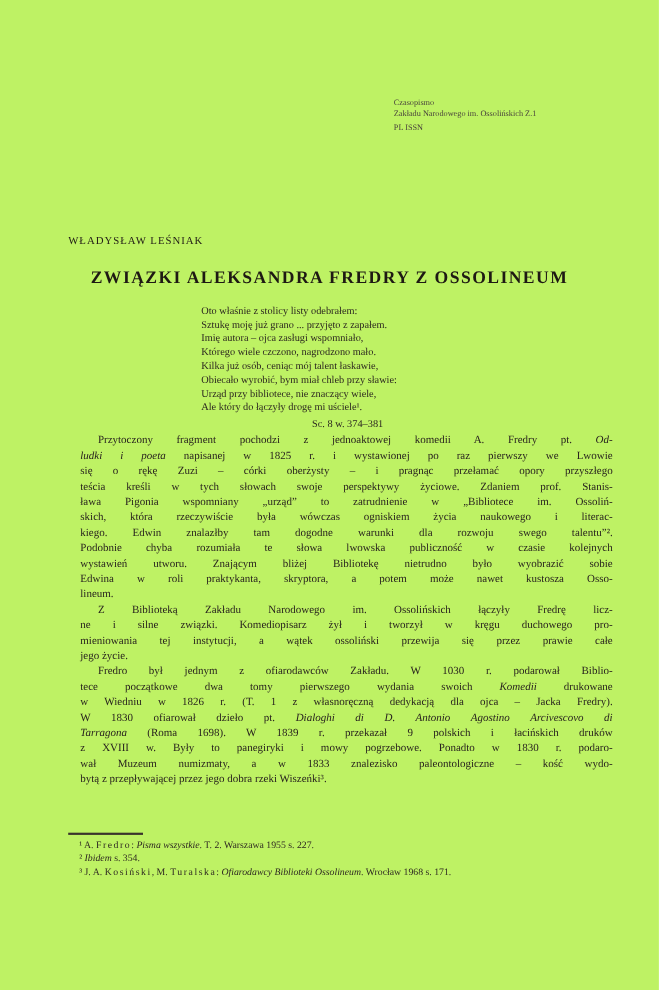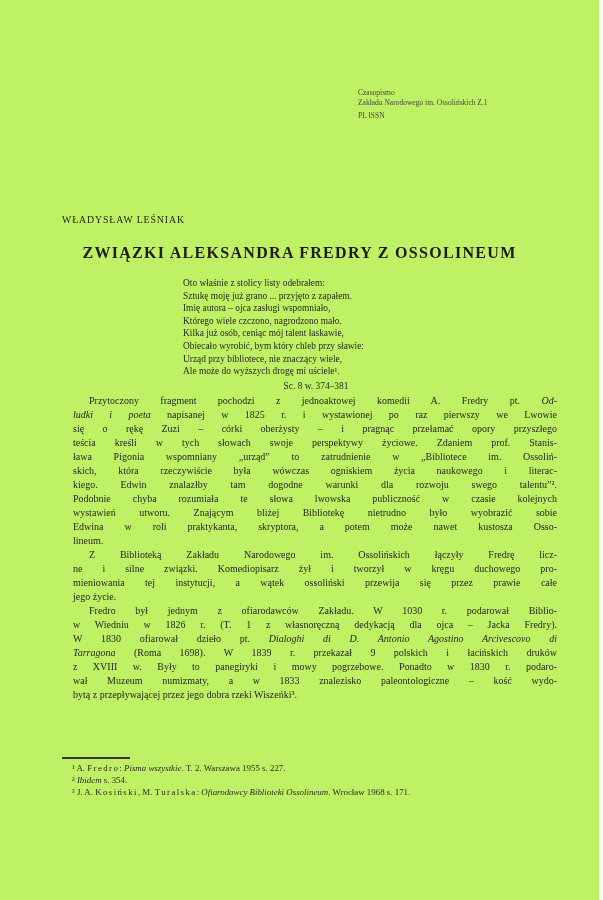--- a/index.html
+++ b/index.html
@@ -109,23 +109,23 @@
 
   <h1 class="article-title">ZWIĄZKI ALEKSANDRA FREDRY Z OSSOLINEUM</h1>
 
   <div class="epigraph">
     <div>
         <div class="ep-line">Oto właśnie z stolicy listy odebrałem:</div>
         <div class="ep-line">Sztukę moję już grano ... przyjęto z zapałem.</div>
         <div class="ep-line">Imię autora – ojca zasługi wspomniało,</div>
         <div class="ep-line">Którego wiele czczono, nagrodzono mało.</div>
         <div class="ep-line">Kilka już osób, ceniąc mój talent łaskawie,</div>
-        <div class="ep-line">Obiecało wyrobić, bym który chleb przy sławie:</div>
+        <div class="ep-line">Obiecało wyrobić, bym miał chleb przy sławie:</div>
         <div class="ep-line">Urząd przy bibliotece, nie znaczący wiele,</div>
-        <div class="ep-line">Ale może do wyższych drogę mi uściele¹.</div>
+        <div class="ep-line">Ale który do łączyły drogę mi uściele¹.</div>
       </div>
     <div class="ep-attribution">Sc. 8 w. 374–381</div>
   </div>
 
   <div class="body-text">
       <div class="para">
         <div class="bline first"><span>Przytoczony fragment pochodzi z jednoaktowej komedii A. Fredry pt. </span><span class="it">Od-</span></div>
         <div class="bline"><span class="it">ludki i poeta</span><span> napisanej w 1825 r. i wystawionej po raz pierwszy we Lwowie</span></div>
         <div class="bline"><span>się o rękę Zuzi – córki oberżysty – i pragnąc przełamać opory przyszłego</span></div>
         <div class="bline"><span>teścia kreśli w tych słowach swoje perspektywy życiowe. Zdaniem prof. Stanis-</span></div>
@@ -138,20 +138,21 @@
         <div class="bline last"><span>lineum.</span></div>
       </div>
       <div class="para">
         <div class="bline first"><span>Z Biblioteką Zakładu Narodowego im. Ossolińskich łączyły Fredrę licz-</span></div>
         <div class="bline"><span>ne i silne związki. Komediopisarz żył i tworzył w kręgu duchowego pro-</span></div>
         <div class="bline"><span>mieniowania tej instytucji, a wątek ossoliński przewija się przez prawie całe</span></div>
         <div class="bline last"><span>jego życie.</span></div>
       </div>
       <div class="para">
         <div class="bline first"><span>Fredro był jednym z ofiarodawców Zakładu. W 1030 r. podarował Biblio-</span></div>
+        <div class="bline"><span>tece początkowe dwa tomy pierwszego wydania swoich </span><span class="it">Komedii</span><span> drukowane</span></div>
         <div class="bline"><span>w Wiedniu w 1826 r. (T. 1 z własnoręczną dedykacją dla ojca – Jacka Fredry).</span></div>
         <div class="bline"><span>W 1830 ofiarował dzieło pt. </span><span class="it">Dialoghi di D. Antonio Agostino Arcivescovo di</span></div>
         <div class="bline"><span class="it">Tarragona</span><span> (Roma 1698). W 1839 r. przekazał 9 polskich i łacińskich druków</span></div>
         <div class="bline"><span>z XVIII w. Były to panegiryki i mowy pogrzebowe. Ponadto w 1830 r. podaro-</span></div>
         <div class="bline"><span>wał Muzeum numizmaty, a w 1833 znalezisko paleontologiczne – kość wydo-</span></div>
         <div class="bline last"><span>bytą z przepływającej przez jego dobra rzeki Wiszeńki³.</span></div>
       </div>
     </div>
 
   <div class="fn-rule"></div>

